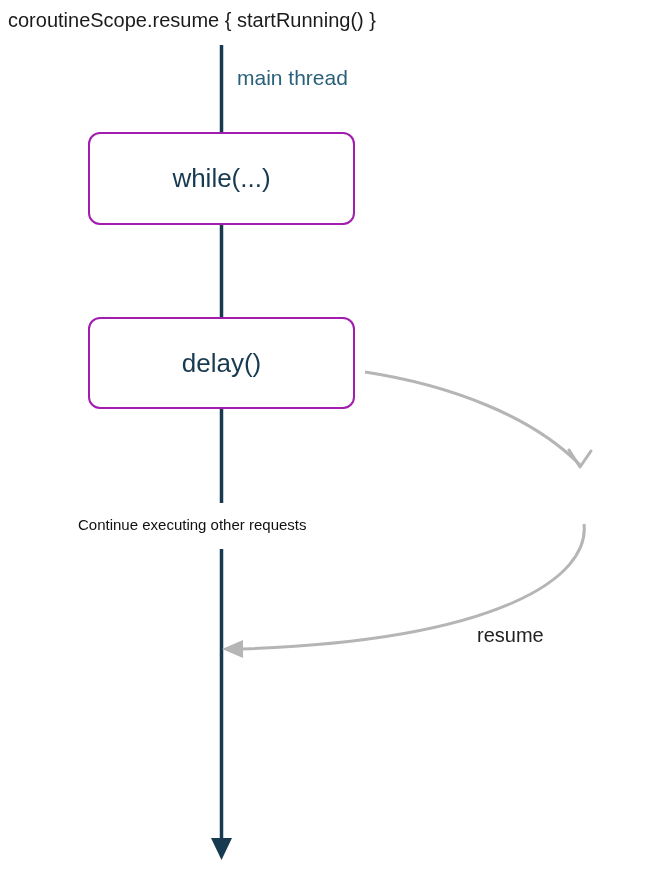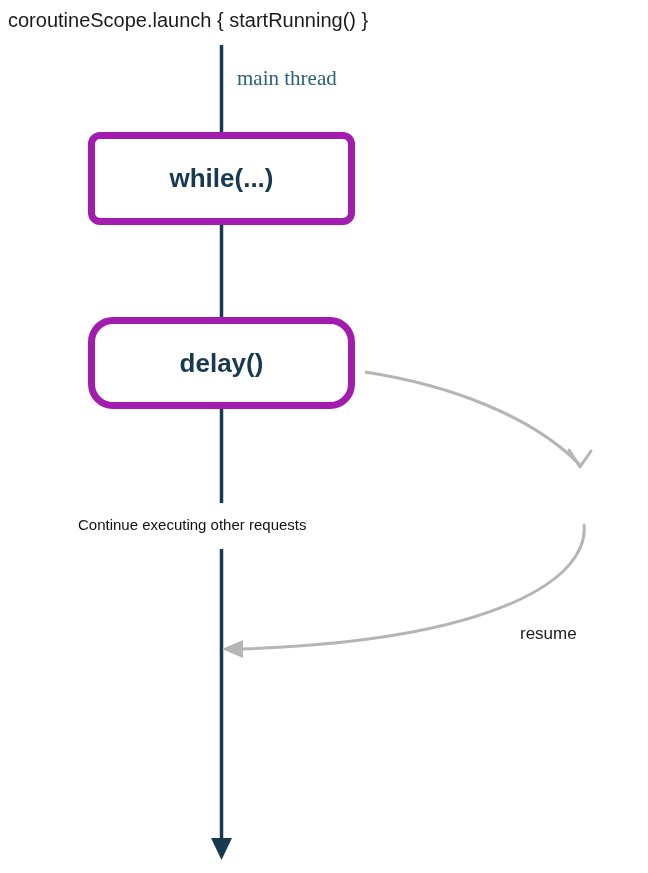--- a/index.html
+++ b/index.html
@@ -6,36 +6,35 @@
   .canvas{
     position:relative;
     width:648px;height:873px;
     background:#ffffff;
     font-family:"Liberation Sans",sans-serif;
     overflow:hidden;
   }
   .canvas svg{position:absolute;left:0;top:0;}
   .abs{position:absolute;white-space:nowrap;}
   .title{left:8px;top:9px;font-size:20px;color:#1b1b1b;}
-  .thread-label{left:237px;top:66px;font-size:21px;color:#2a607a;font-family:Liberation Serif, serif;}
+  .thread-label{left:237px;top:66px;font-size:21px;color:#2a607a;}
   .box{
     position:absolute;left:88px;width:267px;
     box-sizing:border-box;
-    border:7px solid #a21caf;border-radius:12px;
+    border:2px solid #a21caf;border-radius:12px;
     background:#ffffff;
     display:flex;flex-direction:column;align-items:center;justify-content:center;
     text-align:center;
-    font-weight:bold;
   }
   .box-while{top:132px;height:93px;font-size:26px;color:#173a50;}
-  .box-delay{top:317px;height:92px;font-size:26px;color:#173a50;border-radius:25px;}
+  .box-delay{top:317px;height:92px;font-size:26px;color:#173a50;}
   .box-progress{top:669px;height:97px;font-size:20px;color:#111111;line-height:1.3;}
   .continue-note{left:78px;top:516px;font-size:15px;color:#111111;}
   .suspend-label{left:529px;top:485px;font-size:27px;color:#111111;}
-  .resume-label{left:477px;top:624px;font-size:17px;color:#222222;margin-left:43px;}
+  .resume-label{left:477px;top:624px;font-size:20px;color:#222222;}
 </style>
 </head>
 <body>
 
 <div class="canvas">
 
   <svg width="648" height="873" viewBox="0 0 648 873">
 
     <path d="M221.5,45 V503" fill="none" stroke="#173a50" stroke-width="3.5"></path>
 
@@ -43,21 +42,21 @@
 
     <polygon points="221.5,860 211,838 232,838" fill="#173a50"></polygon>
 
     <path d="M365,372 C450,385 532,416 580,465" fill="none" stroke="#b5b5b5" stroke-width="3"></path>
     <path d="M569,450 L580,467 L591,451" fill="none" stroke="#b5b5b5" stroke-width="3" stroke-linecap="round" stroke-linejoin="round"></path>
 
     <path d="M584,524 C590,577 500,640 243,649" fill="none" stroke="#b5b5b5" stroke-width="3"></path>
     <polygon points="222,649 243,640 243,658" fill="#b5b5b5"></polygon>
   </svg>
 
-  <div class="abs title">coroutineScope.launch { startRunning() }</div>
+  <div class="abs title">coroutineScope.resume { startRunning() }</div>
 
   <div class="abs thread-label">main thread</div>
 
   <div class="box box-while">
     <span>while(...)</span>
   </div>
 
   <div class="box box-delay">
     <span>delay()</span>
   </div>

